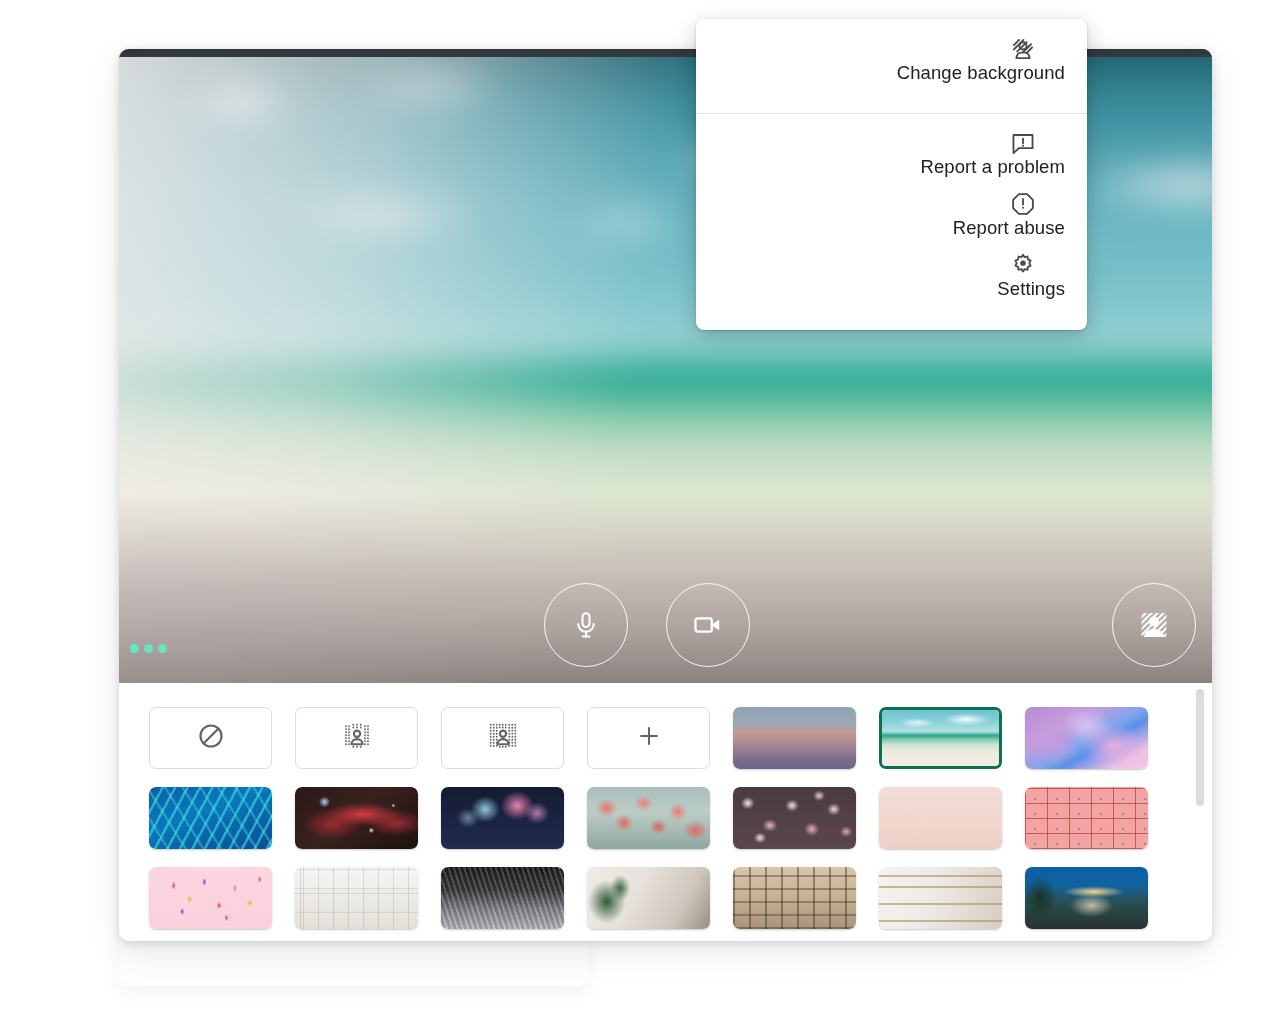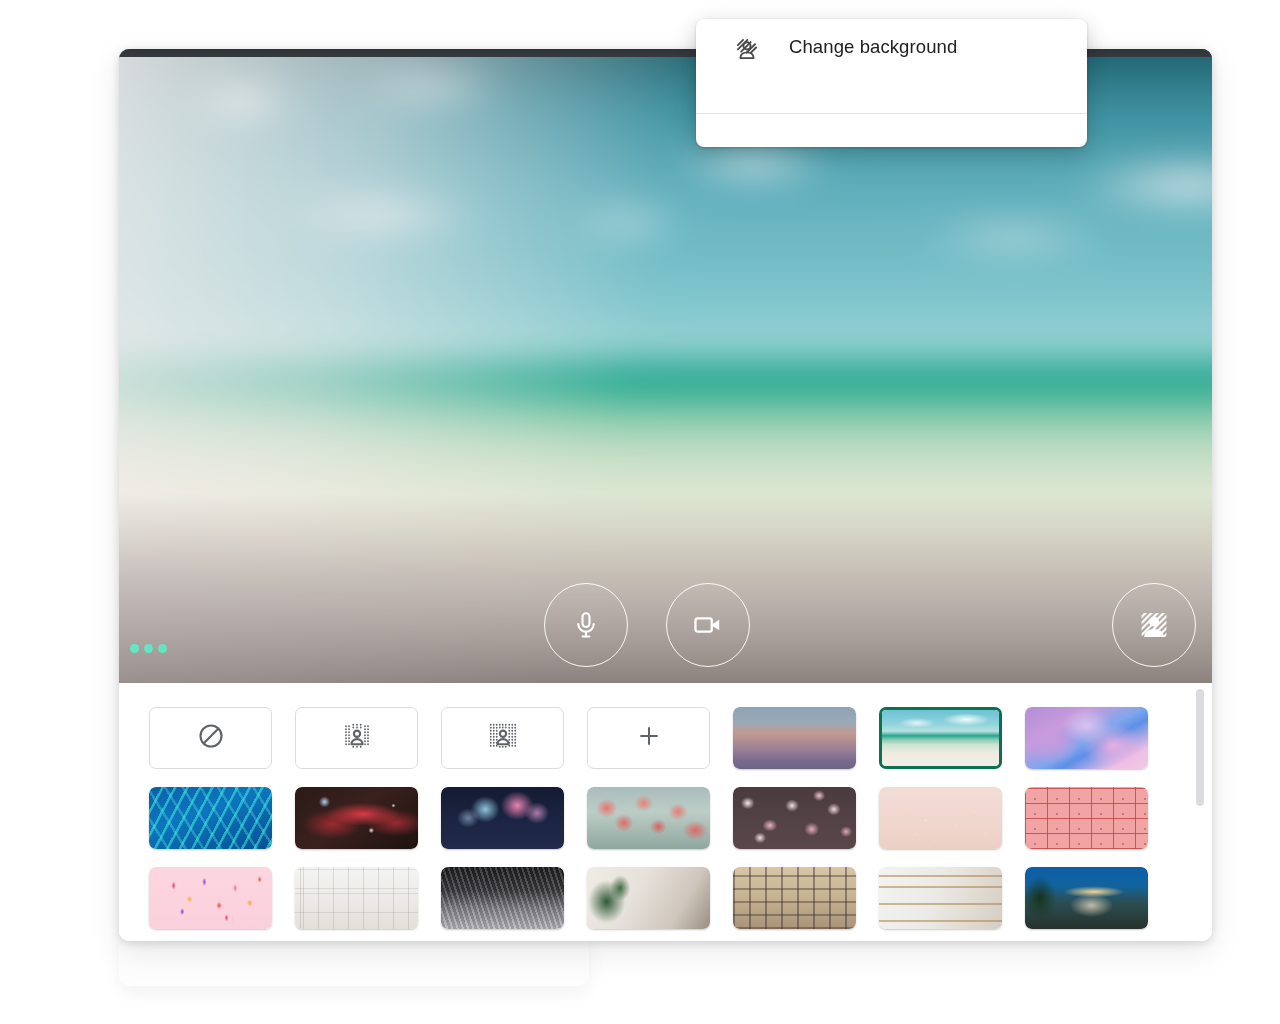--- a/index.html
+++ b/index.html
@@ -141,24 +141,25 @@
     top: 19px;
     width: 391px;
     background: #ffffff;
     border-radius: 8px;
     box-shadow: 0 1px 3px rgba(0,0,0,0.18), 0 6px 22px rgba(0,0,0,0.20);
     padding: 17px 0 17px 0;
     z-index: 40;
   }
   .menu-item {
     display: flex;
-    align-items: flex-start;
+    align-items: flex-end;
     height: 61px;
     padding: 0 22px 0 38px;
     cursor: pointer;
+    flex-direction: column;
   }
   .menu-icon {
     width: 26px; height: 26px;
     flex: 0 0 26px;
     display:flex; align-items:center; justify-content:center;
     margin-right: 29px;
     color: #4a4a4a;
   }
   .menu-label {
     font-size: 18.5px;
@@ -622,15 +623,44 @@
         <span class="menu-icon">
           <svg width="26" height="26" viewBox="0 0 24 24" fill="none" stroke="#4a4a4a" stroke-width="1.7" stroke-linecap="round">
             <path d="M3.6 8.4L8.4 3.6M3.6 12.4L12.4 3.6M6.6 14.4L15.4 5.6M11.6 15.4L19.4 7.6M15.6 15.4L20.4 10.6"></path>
             <circle cx="12" cy="9.1" r="3.3" stroke-width="1.8"></circle>
             <path d="M5.9 20.4c0-3.4 2.9-5.3 6.1-5.3s6.1 1.9 6.1 5.3z" stroke-width="1.8" stroke-linejoin="round"></path>
           </svg>
         </span>
         <span class="menu-label">Change background</span>
       </div>
       <div class="menu-divider"></div>
+      <div class="menu-item">
+        <span class="menu-icon">
+          <svg width="26" height="26" viewBox="0 0 24 24" fill="none" stroke="#4a4a4a" stroke-width="1.7" stroke-linecap="round" stroke-linejoin="round">
+            <path d="M3.2 4.6h17.6v12.2H8.2L3.2 21.4z"></path>
+            <line x1="12" y1="8" x2="12" y2="12.3"></line>
+            <circle cx="12" cy="14.6" r=".95" fill="#4a4a4a" stroke="none"></circle>
+          </svg>
+        </span>
+        <span class="menu-label">Report a problem</span>
+      </div>
+      <div class="menu-item">
+        <span class="menu-icon">
+          <svg width="26" height="26" viewBox="0 0 24 24" fill="none" stroke="#4a4a4a" stroke-width="1.7" stroke-linecap="round" stroke-linejoin="round">
+            <path d="M8.2 2.9h7.6l5.3 5.3v7.6l-5.3 5.3H8.2L2.9 15.8V8.2z"></path>
+            <line x1="12" y1="7.4" x2="12" y2="12.6"></line>
+            <circle cx="12" cy="15.4" r=".95" fill="#4a4a4a" stroke="none"></circle>
+          </svg>
+        </span>
+        <span class="menu-label">Report abuse</span>
+      </div>
+      <div class="menu-item">
+        <span class="menu-icon">
+          <svg width="26" height="26" viewBox="0 0 24 24" fill="none" stroke="#4a4a4a" stroke-width="1.7" stroke-linecap="round" stroke-linejoin="round">
+            <path d="M12 2.6l1.5 2.2 2.6-.6.5 2.6 2.4 1.1-1.2 2.4 1.2 2.4-2.4 1.1-.5 2.6-2.6-.6L12 18l-1.5-2.2-2.6.6-.5-2.6-2.4-1.1L6.2 10.3 5 7.9l2.4-1.1.5-2.6 2.6.6z" stroke-linejoin="round"></path>
+            <circle cx="12" cy="10.3" r="2.5" fill="#4a4a4a" stroke="none"></circle>
+          </svg>
+        </span>
+        <span class="menu-label">Settings</span>
+      </div>
     </div>
 
 </div>
 
 </body></html>

